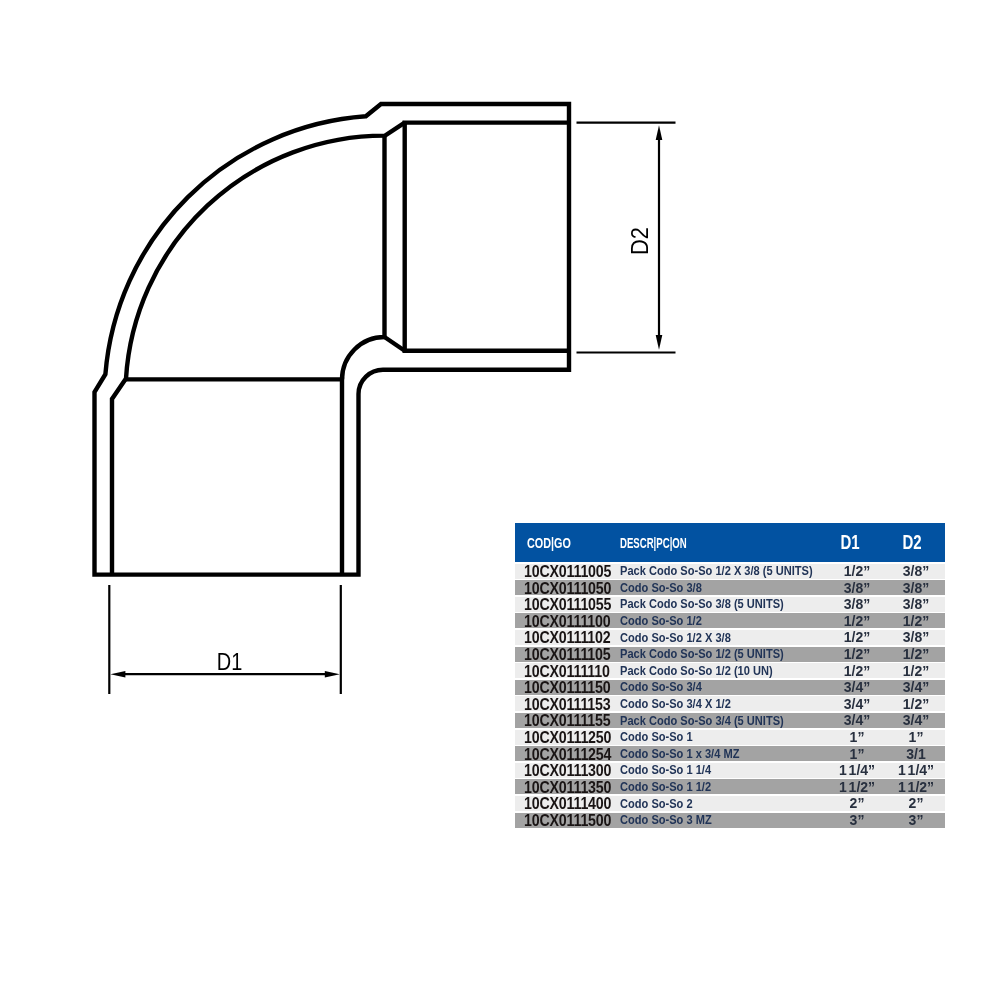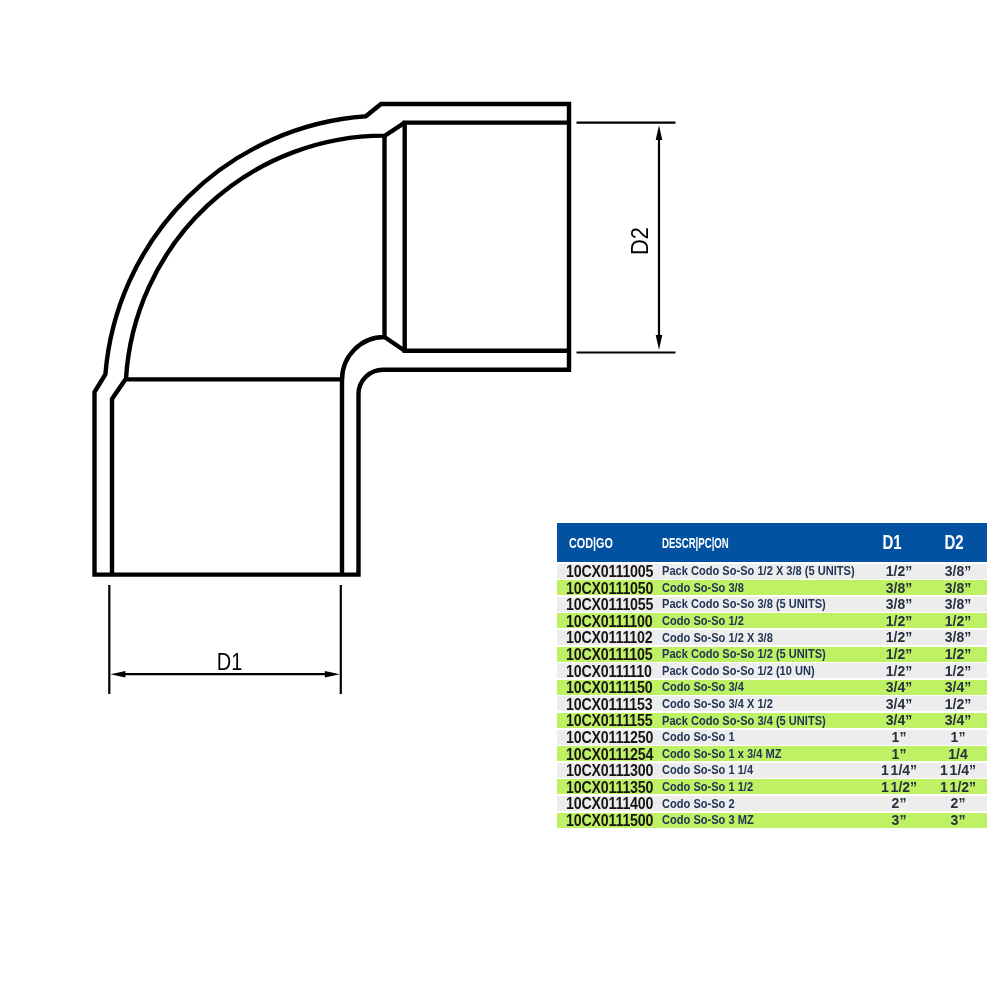--- a/index.html
+++ b/index.html
@@ -1,23 +1,23 @@
 <!DOCTYPE html>
 <html><head>
 <meta charset="utf-8">
 <style>
   html,body{margin:0;padding:0;background:#ffffff;}
   body{width:1000px;height:1000px;position:relative;font-family:"Liberation Sans",sans-serif;}
   #drawing{position:absolute;left:0;top:0;}
-  #table{position:absolute;left:515px;top:523px;width:430px;margin-left:42px;}
+  #table{position:absolute;left:515px;top:523px;width:430px;}
   .hdr{background:#0252A1;height:39px;position:relative;}
   .hdr span{color:#fff;font-weight:bold;position:absolute;white-space:nowrap;}
   .row{height:15px;margin-top:1.6px;position:relative;}
   .odd{background:#EDEDED;}
-  .even{background:#bef264;}
+  .even{background:#a3a3a3;}
   .code{position:absolute;left:9px;top:50%;transform:translateY(-50%) scaleX(0.86);transform-origin:left center;font-weight:bold;font-size:16.5px;color:#191414;letter-spacing:-0.2px;white-space:nowrap;}
   .desc{position:absolute;left:105px;top:calc(50% - 0.8px);transform:translateY(-50%) scaleX(0.84);transform-origin:left center;font-weight:bold;font-size:13.2px;color:#213457;white-space:nowrap;}
   .d1{position:absolute;left:307px;width:70px;text-align:center;top:50%;transform:translateY(-50%);font-weight:bold;font-size:14px;color:#28303f;white-space:nowrap;word-spacing:-2px;}
   .d2{position:absolute;left:366px;width:70px;text-align:center;top:50%;transform:translateY(-50%);font-weight:bold;font-size:14px;color:#28303f;white-space:nowrap;word-spacing:-2px;}
 </style>
 </head>
 <body>
 
 <svg id="drawing" width="720" height="720" viewBox="0 0 720 720">
   <g fill="none" stroke="#000000" stroke-width="4.4">
@@ -144,21 +144,21 @@
       <span class="code">10CX0111250</span>
       <span class="desc">Codo So-So 1</span>
       <span class="d1">1”</span>
       <span class="d2">1”</span>
     </div>
 
   <div class="row even">
       <span class="code">10CX0111254</span>
       <span class="desc">Codo So-So 1 x 3/4 MZ</span>
       <span class="d1">1”</span>
-      <span class="d2">1/4</span>
+      <span class="d2">3/1</span>
     </div>
 
   <div class="row odd">
       <span class="code">10CX0111300</span>
       <span class="desc">Codo So-So 1 1/4</span>
       <span class="d1">1 1/4”</span>
       <span class="d2">1 1/4”</span>
     </div>
 
   <div class="row even">

